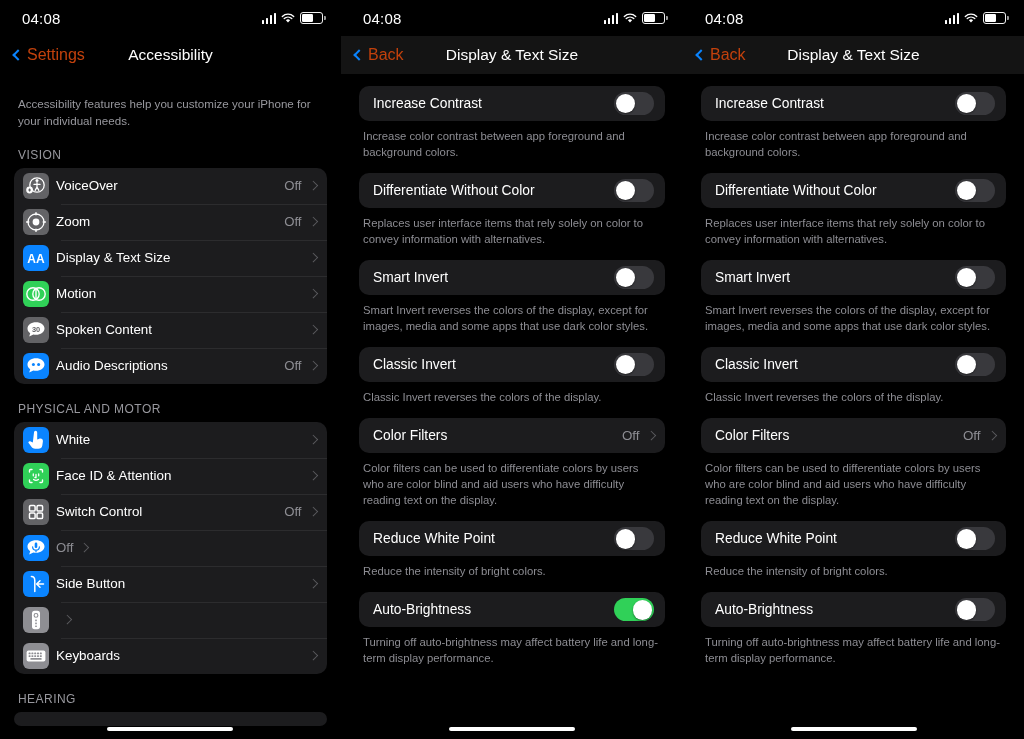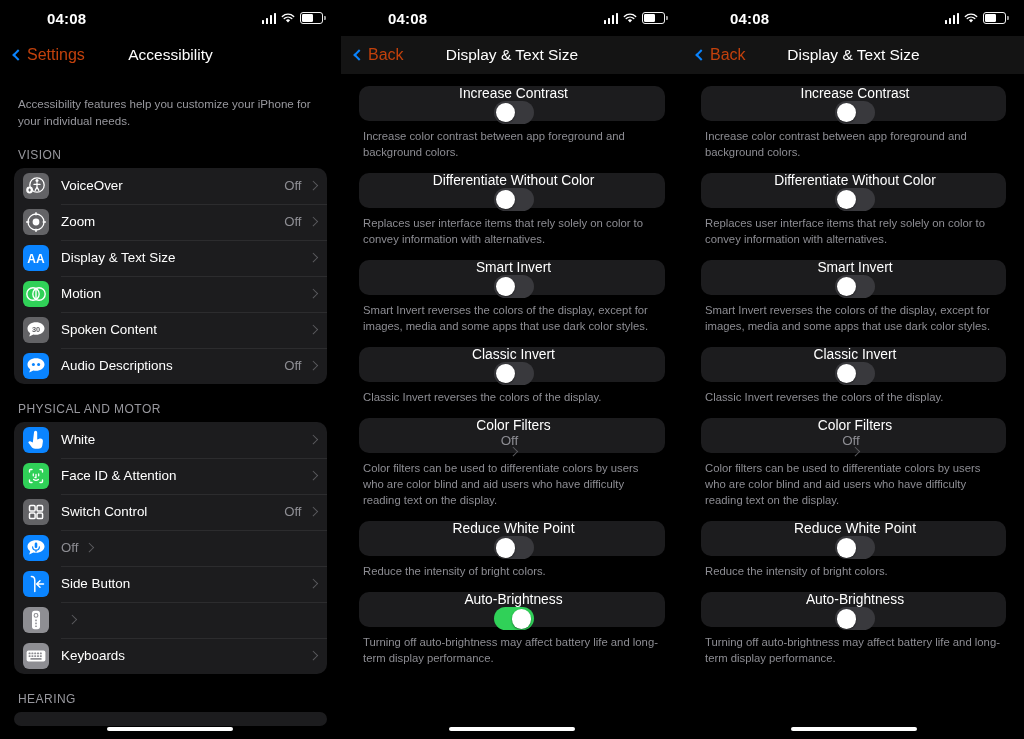--- a/index.html
+++ b/index.html
@@ -23,23 +23,22 @@
 
   
   .statusbar {
     height: 36px;
     display: flex; align-items: center;
     justify-content: space-between;
     padding: 0 18px 0 22px;
     color: #fff;
   }
   .status-time {
-    font-size: 15px; font-weight: bold;
+    font-size: 15px; font-weight: normal;
     letter-spacing: .2px;
-    margin-left: 25px;
   }
   .status-right { display: flex; align-items: center; gap: 5px; }
   .signal { display: flex; align-items: flex-end; gap: 1.5px; height: 11px; }
   .signal i { display: block; width: 2.5px; background: #fff; border-radius: .5px; }
   .signal i:nth-child(1) { height: 4px; }
   .signal i:nth-child(2) { height: 6px; }
   .signal i:nth-child(3) { height: 8.5px; }
   .signal i:nth-child(4) { height: 11px; }
   .wifi { position: relative; width: 14px; height: 11px; }
   .wifi svg { display: block; }
@@ -119,21 +118,21 @@
     content: "";
     position: absolute;
     left: 47px; right: 0; top: 0;
     height: 1px; background: #2c2c2e;
   }
   .app-icon {
     width: 26px; height: 26px;
     border-radius: 6px;
     flex: 0 0 auto;
     display: flex; align-items: center; justify-content: center;
-    margin-right: 12px;
+    margin-right: 7px;
     overflow: hidden;
     text-decoration: underline;
   }
   .srow-label {
     color: #fff; font-size: 13.4px;
     flex: 1 1 auto;
     white-space: nowrap;
   }
   .srow-value { color: #8d8d93; font-size: 13.2px; margin-right: 8px; }
   .chev-r {
@@ -145,21 +144,20 @@
   }
 
   
   .dbody { padding: 12px 18px 0 18px; }
   .trow {
     background: #1c1c1e;
     border-radius: 10px;
     height: 35px;
     display: flex; align-items: center;
     padding: 0 11px 0 14px;
-    flex-direction: column;
   }
   .trow-label { color: #fff; font-size: 13.8px; flex: 1 1 auto; }
   .trow-value { color: #8d8d93; font-size: 13.4px; margin-right: 8px; }
   .toggle {
     width: 40px; height: 23px;
     border-radius: 12px;
     background: #39393d;
     position: relative;
     flex: 0 0 auto;
     cursor: pointer;

